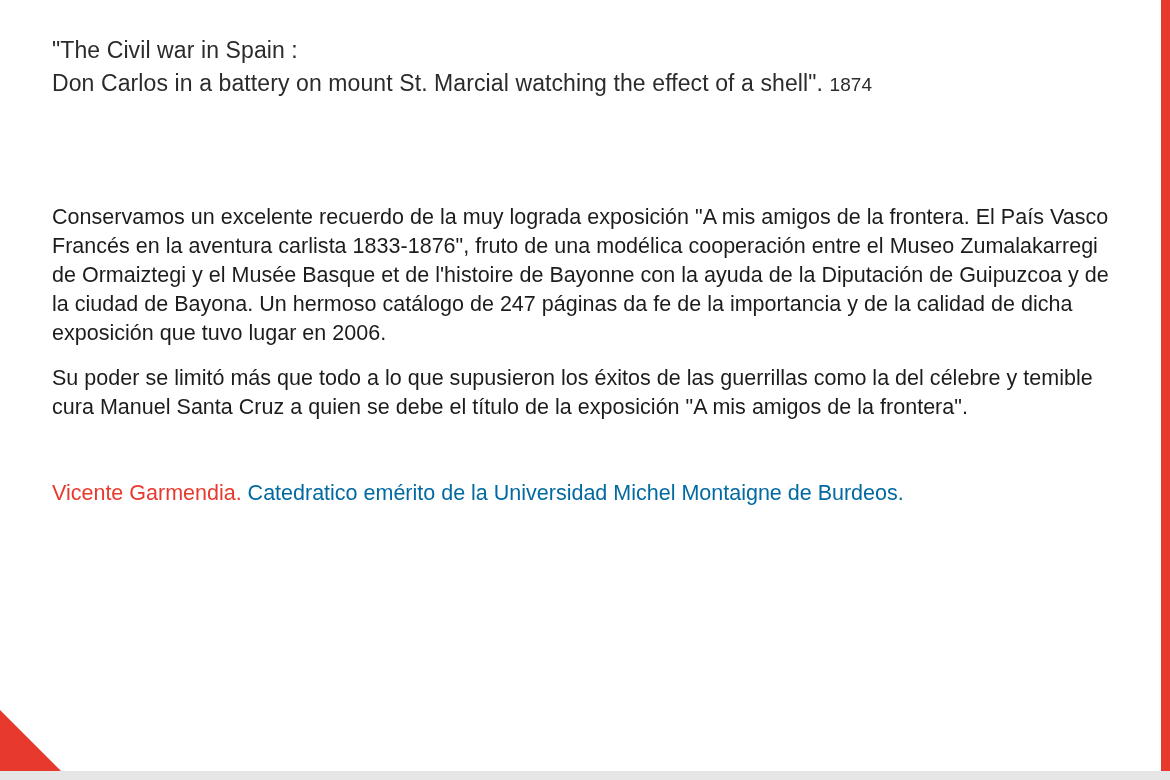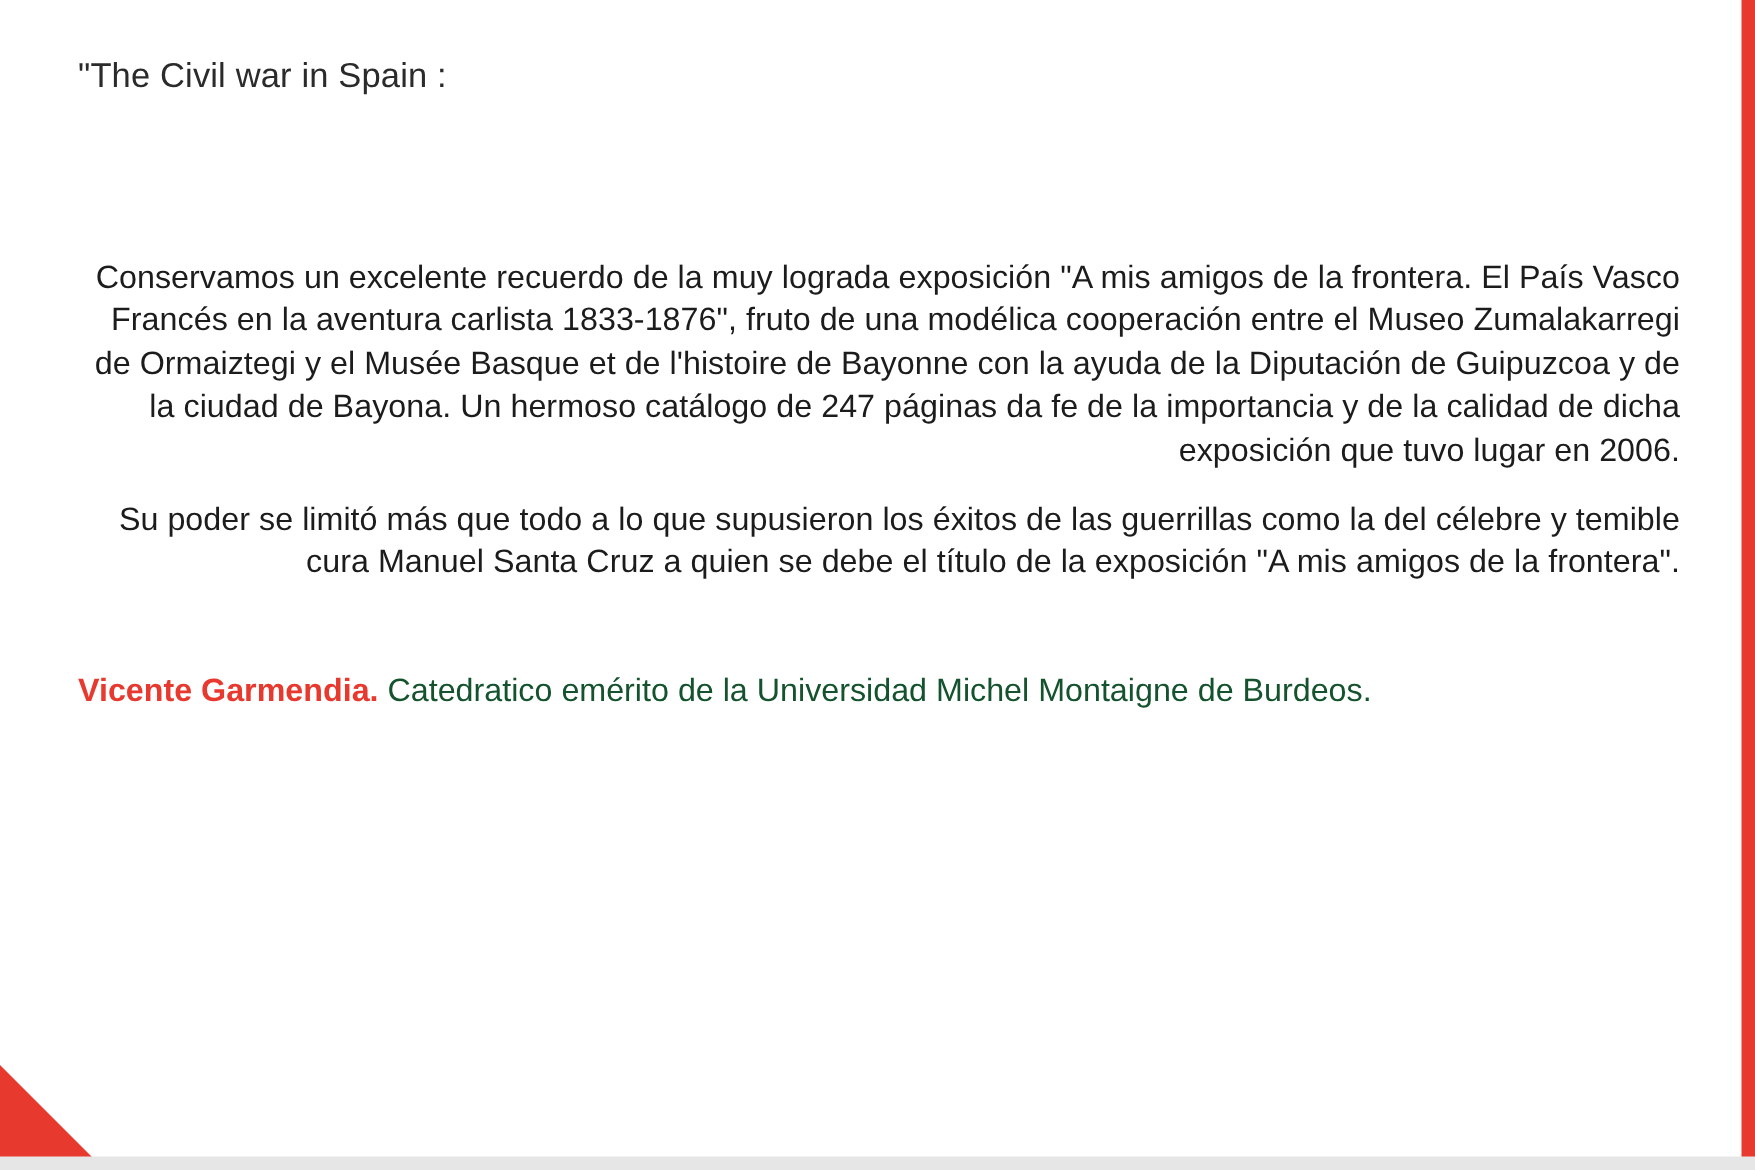--- a/index.html
+++ b/index.html
@@ -78,54 +78,55 @@
 
   .body-block {
     margin-top: 104px;
   }
 
   p.para {
     margin: 0 0 17px 0;
     font-size: 21.5px;
     line-height: 1.34;
     color: #1c1c1c;
-    text-align: right;
+    text-align: left;
     letter-spacing: 0.02px;
   }
   p.para:last-of-type {
     margin-bottom: 11px;
   }
 
   .para-lead {
     margin-bottom: 20px;
   }
 
   .signature {
     margin-top: 58px;
     font-size: 21.5px;
     line-height: 1.3;
   }
   .signature .name {
     color: #e8392e;
-    font-weight: 700;
+    font-weight: 400;
   }
   .signature .role {
-    color: #14532d;
+    color: #0369a1;
     text-align: right;
   }
 </style>
 </head>
 <body>
 
 <div class="page">
 
   <div class="content">
 
     <div class="title-block">
       <span class="title-line">"The Civil war in Spain :</span>
+      <span class="title-line"><span>Don Carlos in a battery on mount St. Marcial watching the effect of a shell".</span> <span class="title-year">1874</span></span>
     </div>
 
     <div class="body-block">
       <p class="para para-lead">Conservamos un excelente recuerdo de la muy lograda exposición "A mis amigos de la frontera. El País Vasco Francés en la aventura carlista 1833-1876", fruto de una modélica cooperación entre el Museo Zumalakarregi de Ormaiztegi y el Musée Basque et de l'histoire de Bayonne con la ayuda de la Diputación de Guipuzcoa y de la ciudad de Bayona. Un hermoso catálogo de 247 páginas da fe de la importancia y de la calidad de dicha exposición que tuvo lugar en 2006.</p>
       <p class="para">Su poder se limitó más que todo a lo que supusieron los éxitos de las guerrillas como la del célebre y temible cura Manuel Santa Cruz a quien se debe el título de la exposición "A mis amigos de la frontera".</p>
     </div>
 
     <div class="signature">
       <span class="name">Vicente Garmendia.</span><span class="role"> Catedratico emérito de la Universidad Michel Montaigne de Burdeos.</span>
     </div>

